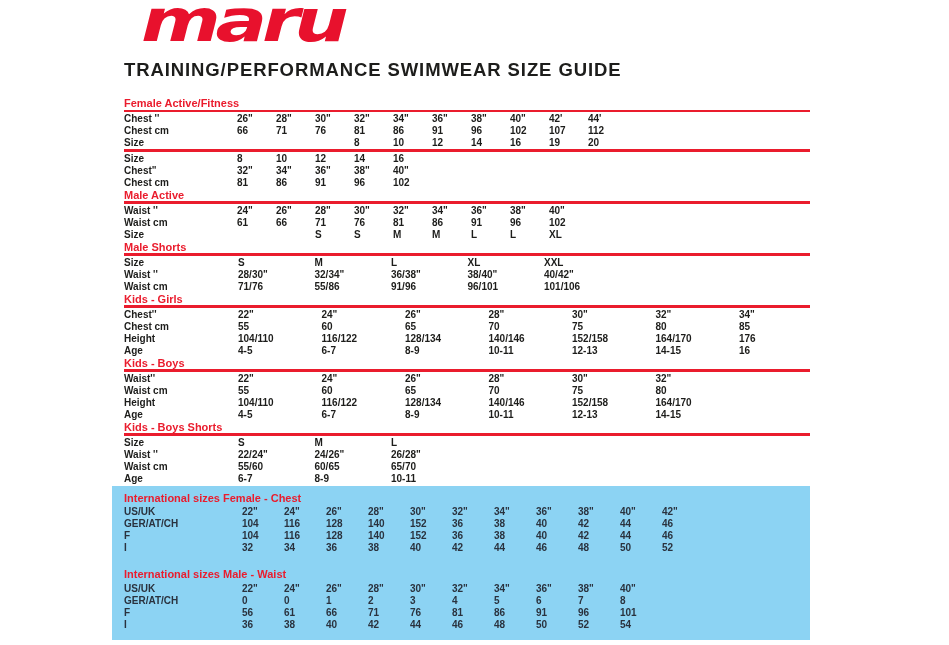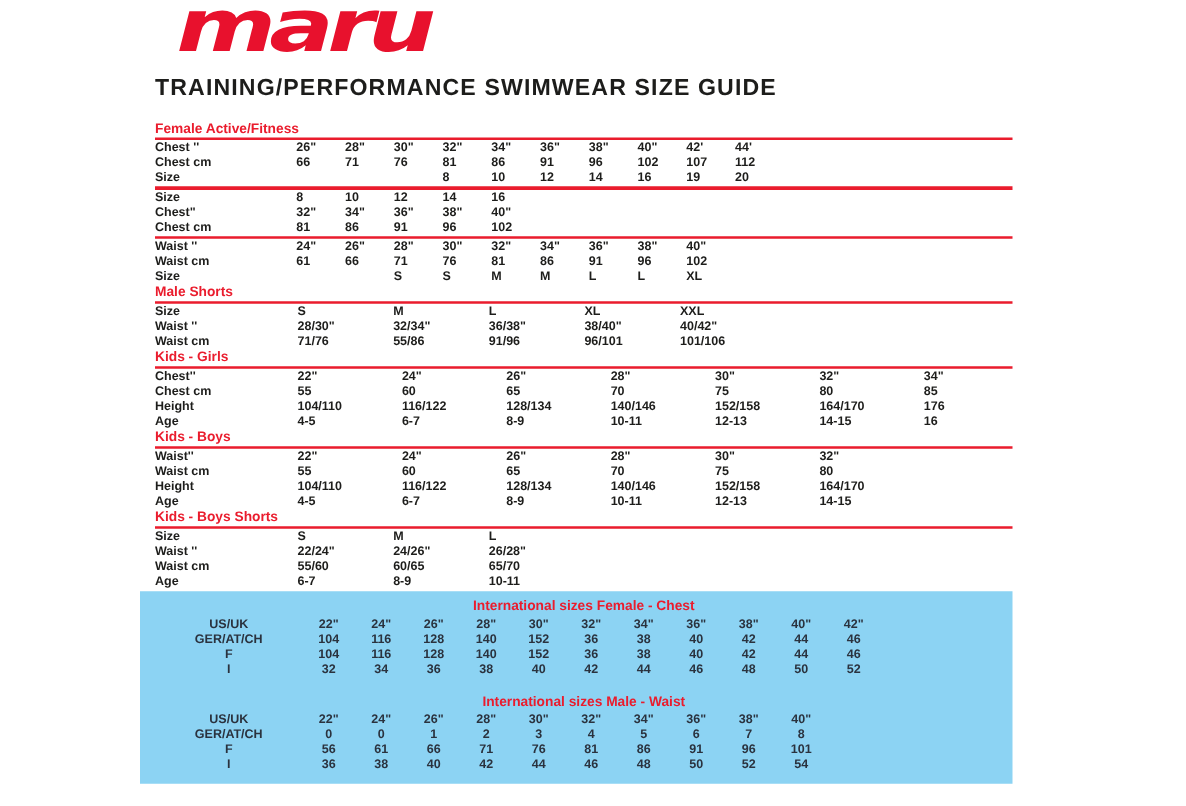--- a/index.html
+++ b/index.html
@@ -40,21 +40,21 @@
   
   .sec-0 .lbl, .sec-1 .lbl, .sec-2 .lbl { width:113px; }
   .sec-0 .cell, .sec-1 .cell, .sec-2 .cell { width:39px; }
   .sec-3 .lbl, .sec-6 .lbl { width:114px; }
   .sec-3 .cell, .sec-6 .cell { width:76.5px; }
   .sec-4 .lbl, .sec-5 .lbl { width:114px; }
   .sec-4 .cell, .sec-5 .cell { width:83.5px; }
 
   .blue-box {
     margin-left:-12px; margin-top:1px; width:698px;
-    background:#8cd3f3; padding:6px 0 9px 12px;text-align:center;
+    background:#8cd3f3; padding:6px 0 9px 12px;
   }
   .blue-box .sec-title { margin-bottom:2px; }
   .blue-box .section + .section .sec-title { margin-top:14px; }
   .blue-box .trow { color:#2a323e; }
   .sec-7 .lbl, .sec-8 .lbl { width:118px; }
   .sec-7 .cell, .sec-8 .cell { width:42px; }
 </style>
 </head>
 <body>
 
@@ -128,20 +128,21 @@
           <div class="trow">
             <span class="lbl">Chest cm</span>
             <span class="cell">81</span>
             <span class="cell">86</span>
             <span class="cell">91</span>
             <span class="cell">96</span>
             <span class="cell">102</span>
           </div>
         </div>
         <div class="section sec-2">
+          <div class="sec-title">Male Active</div>
           <div class="sec-rule"></div>
           <div class="trow">
             <span class="lbl">Waist ''</span>
             <span class="cell">24"</span>
             <span class="cell">26"</span>
             <span class="cell">28"</span>
             <span class="cell">30"</span>
             <span class="cell">32"</span>
             <span class="cell">34"</span>
             <span class="cell">36"</span>

